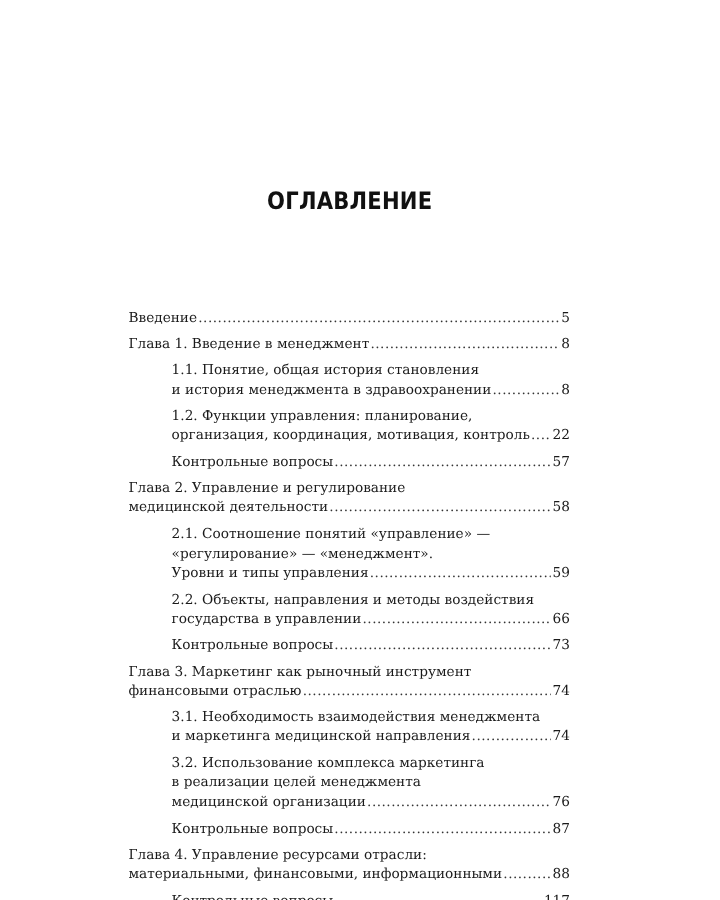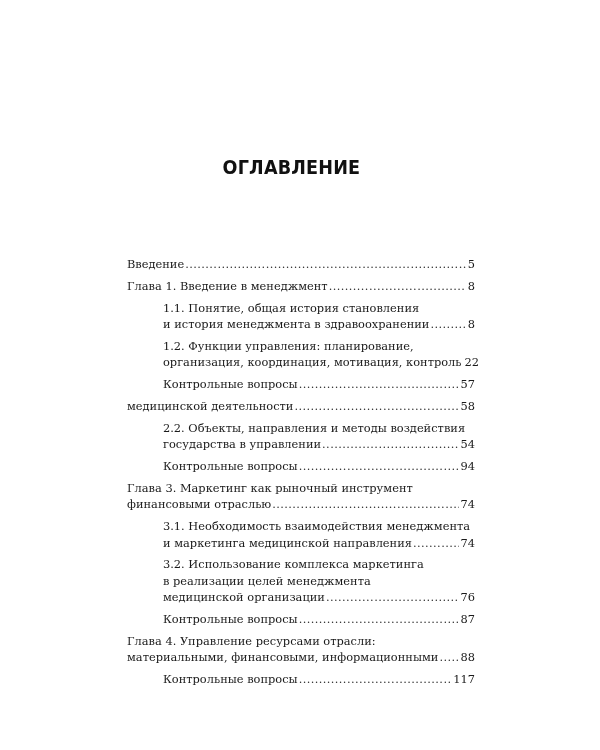--- a/index.html
+++ b/index.html
@@ -47,21 +47,20 @@
     .entry.indent {
       padding-left: 36px;
     }
     .line {
       display: flex;
       align-items: baseline;
       white-space: nowrap;
     }
     .line .txt {
       flex: 0 0 auto;
-      margin-left: 20px;
     }
     .line .dots {
       flex: 1 1 auto;
       overflow: hidden;
       white-space: nowrap;
       margin: 0 2px 0 1px;
       letter-spacing: 0.4px;
       color: #333;
     }
     .line .dots::before {
@@ -120,43 +119,59 @@
   <div class="entry indent">
     <div class="line">
       <span class="txt">Контрольные вопросы</span>
       <span class="dots"></span>
       <span class="page">57</span>
     </div>
   </div>
 
   <div class="entry chapter-gap">
     <div class="line">
+      <span class="txt">Глава 2. Управление и регулирование</span>
+    </div>
+    <div class="line">
       <span class="txt">медицинской деятельности</span>
       <span class="dots"></span>
       <span class="page">58</span>
     </div>
   </div>
 
+  <div class="entry indent">
+    <div class="line">
+      <span class="txt">2.1. Соотношение понятий «управление» —</span>
+    </div>
+    <div class="line">
+      <span class="txt">«регулирование» — «менеджмент».</span>
+    </div>
+    <div class="line">
+      <span class="txt">Уровни и типы управления</span>
+      <span class="dots"></span>
+      <span class="page">59</span>
+    </div>
+  </div>
 
   <div class="entry indent">
     <div class="line">
       <span class="txt">2.2. Объекты, направления и методы воздействия</span>
     </div>
     <div class="line">
       <span class="txt">государства в управлении</span>
       <span class="dots"></span>
-      <span class="page">54</span>
-    </div>
-  </div>
-
-  <div class="entry indent">
-    <div class="line">
-      <span class="txt">Контрольные вопросы</span>
-      <span class="dots"></span>
-      <span class="page">94</span>
+      <span class="page">66</span>
+    </div>
+  </div>
+
+  <div class="entry indent">
+    <div class="line">
+      <span class="txt">Контрольные вопросы</span>
+      <span class="dots"></span>
+      <span class="page">73</span>
     </div>
   </div>
 
   <div class="entry chapter-gap">
     <div class="line">
       <span class="txt">Глава 3. Маркетинг как рыночный инструмент</span>
     </div>
     <div class="line">
       <span class="txt">финансовыми отраслью</span>
       <span class="dots"></span>

